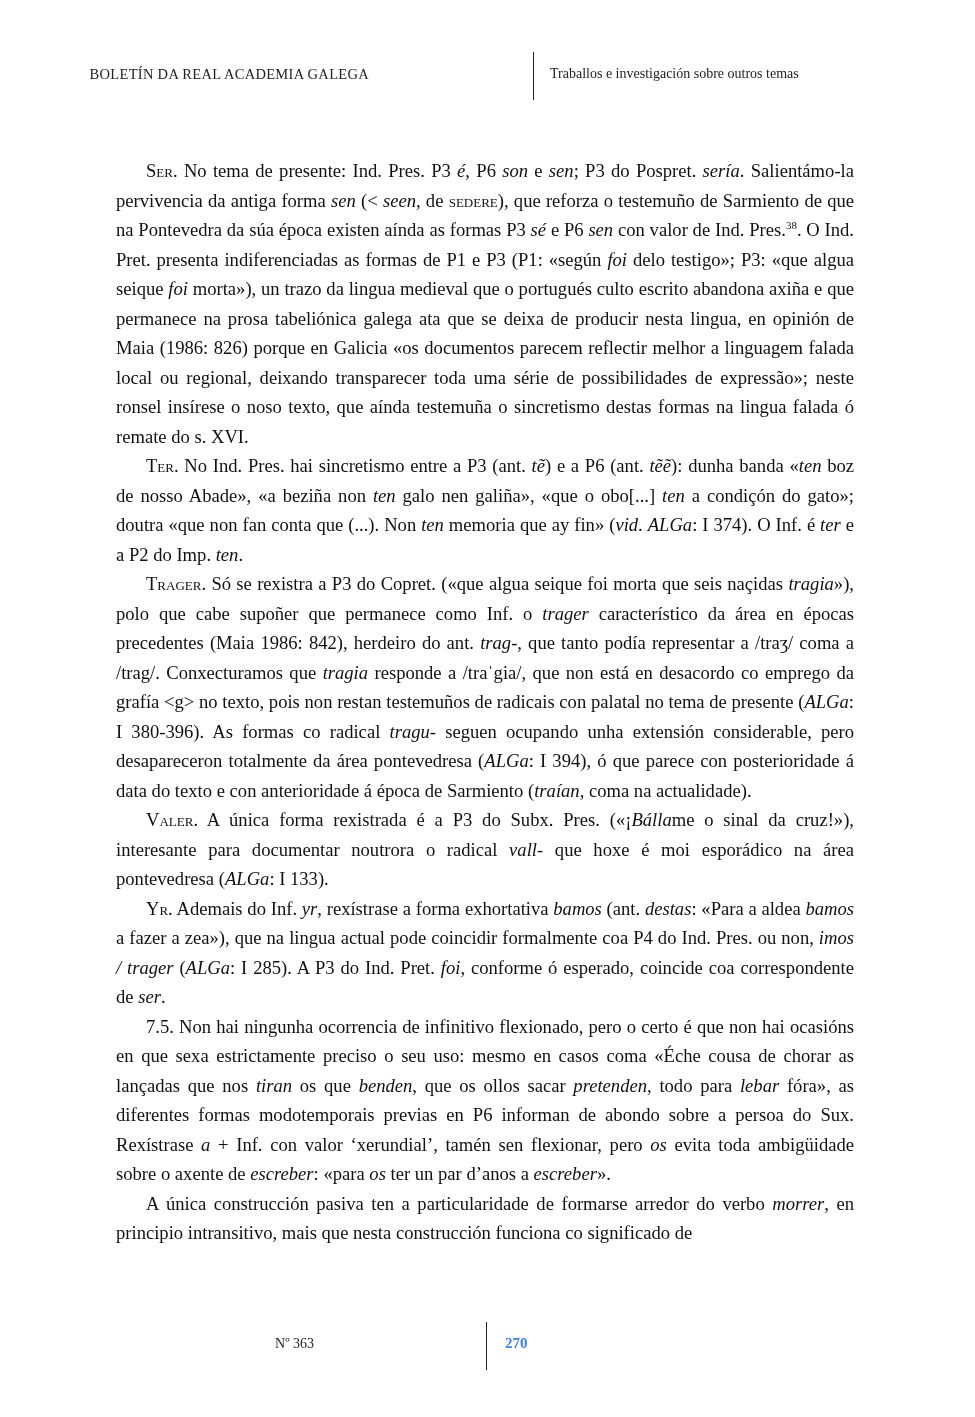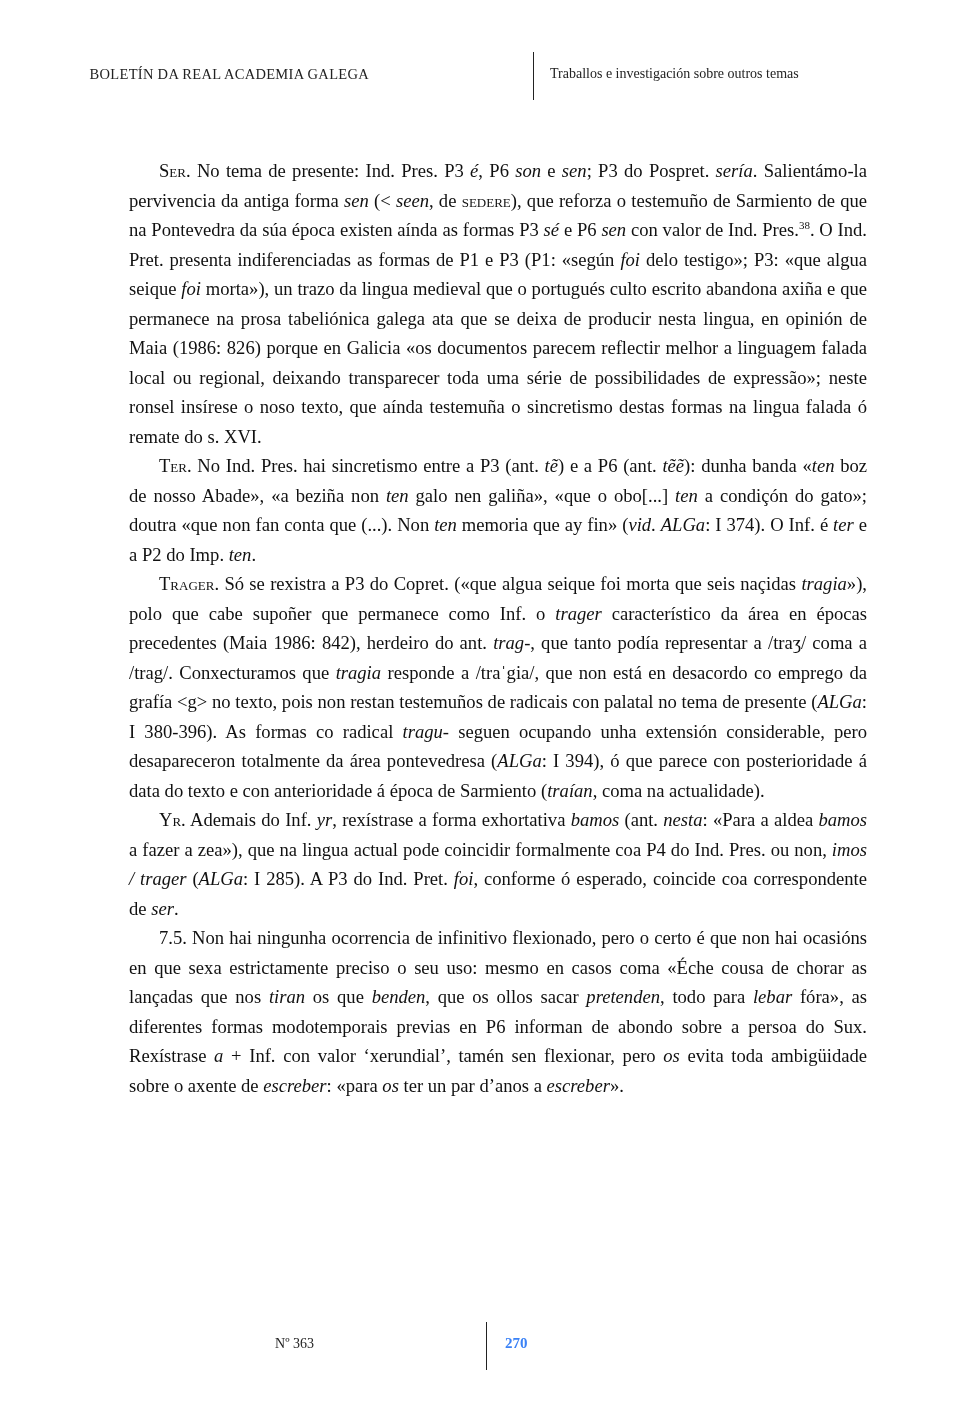--- a/index.html
+++ b/index.html
@@ -17,21 +17,20 @@
   .header .rule {
     position: absolute; left: 486px; top: 0; width: 1px; height: 48px; background: #222;
   }
   .header .right {
     position: absolute; left: 503px; top: 14px; font-size: 14px; color: #222; text-align: right;
   }
   .body {
     position: absolute; left: 116px; top: 156px; width: 738px;
     font-size: 18.6px; line-height: 29.5px; text-align: justify;
     hyphens: manual;
-    margin-left: 13px;
   }
   .body p { margin: 0; text-indent: 30px; }
   .sc { font-variant: small-caps; }
   .sup { font-size: 11px; vertical-align: super; line-height: 0; }
   .footer {
     position: absolute; top: 1322px; left: 0; width: 819px; height: 48px;
   }
   .footer .left {
     position: absolute; right: 505px; top: 14px; font-size: 14px; color: #222;
   }
@@ -48,21 +47,23 @@
 <div class="header">
   <span class="left">BOLETÍN DA REAL ACADEMIA GALEGA</span>
   <span class="rule"></span>
   <span class="right">Traballos e investigación sobre outros temas</span>
 </div>
 
 <div class="body" id="body-text">
     <p><span class="sc">Ser</span>. No tema de presente: Ind. Pres. P3 <i>é</i>, P6 <i>son</i> e <i>sen</i>; P3 do Pospret. <i>sería</i>. Salientámo-la pervivencia da antiga forma <i>sen</i> (&lt; <i>seen</i>, de <span class="sc">sedere</span>), que reforza o testemuño de Sarmiento de que na Pontevedra da súa época existen aínda as formas P3 <i>sé</i> e P6 <i>sen</i> con valor de Ind. Pres.<span class="sup">38</span>. O Ind. Pret. presenta indiferenciadas as formas de P1 e P3 (P1: «según <i>foi</i> delo testigo»; P3: «que algua seique <i>foi</i> morta»), un trazo da lingua medieval que o portugués culto escrito abandona axiña e que permanece na prosa tabeliónica galega ata que se deixa de producir nesta lingua, en opinión de Maia (1986: 826) porque en Galicia «os documentos parecem reflectir melhor a linguagem falada local ou regional, deixando transparecer toda uma série de possibilidades de expressão»; neste ronsel insírese o noso texto, que aínda testemuña o sincretismo destas formas na lingua falada ó remate do s. XVI.</p>
     <p><span class="sc">Ter</span>. No Ind. Pres. hai sincretismo entre a P3 (ant. <i>tẽ</i>) e a P6 (ant. <i>tẽẽ</i>): dunha banda «<i>ten</i> boz de nosso Abade», «a beziña non <i>ten</i> galo nen galiña», «que o obo[...] <i>ten</i> a condiçón do gato»; doutra «que non fan conta que (...). Non <i>ten</i> memoria que ay fin» (<i>vid</i>. <i>ALGa</i>: I 374). O Inf. é <i>ter</i> e a P2 do Imp. <i>ten</i>.</p>
     <p><span class="sc">Trager</span>. Só se rexistra a P3 do Copret. («que algua seique foi morta que seis naçidas <i>tragia</i>»), polo que cabe supoñer que permanece como Inf. o <i>trager</i> característico da área en épocas precedentes (Maia 1986: 842), herdeiro do ant. <i>trag-</i>, que tanto podía representar a /traʒ/ coma a /trag/. Conxecturamos que <i>tragia</i> responde a /traˈgia/, que non está en desacordo co emprego da grafía &lt;g&gt; no texto, pois non restan testemuños de radicais con palatal no tema de presente (<i>ALGa</i>: I 380-396). As formas co radical <i>tragu-</i> seguen ocupando unha extensión considerable, pero desapareceron totalmente da área pontevedresa (<i>ALGa</i>: I 394), ó que parece con posterioridade á data do texto e con anterioridade á época de Sarmiento (<i>traían</i>, coma na actualidade).</p>
-    <p><span class="sc">Yr</span>. Ademais do Inf. <i>yr</i>, rexístrase a forma exhortativa <i>bamos</i> (ant. <i>nesta</i>: «Para a aldea <i>bamos</i> a fazer a zea»), que na lingua actual pode coincidir formalmente coa P4 do Ind. Pres. ou non, <i>imos / trager</i> (<i>ALGa</i>: I 285). A P3 do Ind. Pret. <i>foi</i>, conforme ó esperado, coincide coa correspondente de <i>ser</i>.</p>
+    <p><span class="sc">Valer</span>. A única forma rexistrada é a P3 do Subx. Pres. («¡<i>Bálla</i>me o sinal da cruz!»), interesante para documentar noutrora o radical <i>vall-</i> que hoxe é moi esporádico na área pontevedresa (<i>ALGa</i>: I 133).</p>
+    <p><span class="sc">Yr</span>. Ademais do Inf. <i>yr</i>, rexístrase a forma exhortativa <i>bamos</i> (ant. <i>destas</i>: «Para a aldea <i>bamos</i> a fazer a zea»), que na lingua actual pode coincidir formalmente coa P4 do Ind. Pres. ou non, <i>imos / trager</i> (<i>ALGa</i>: I 285). A P3 do Ind. Pret. <i>foi</i>, conforme ó esperado, coincide coa correspondente de <i>ser</i>.</p>
     <p>7.5. Non hai ningunha ocorrencia de infinitivo flexionado, pero o certo é que non hai ocasións en que sexa estrictamente preciso o seu uso: mesmo en casos coma «Éche cousa de chorar as lançadas que nos <i>tiran</i> os que <i>benden</i>, que os ollos sacar <i>pretenden</i>, todo para <i>lebar</i> fóra», as diferentes formas modotemporais previas en P6 informan de abondo sobre a persoa do Sux. Rexístrase <i>a</i> + Inf. con valor ‘xerundial’, tamén sen flexionar, pero <i>os</i> evita toda ambigüidade sobre o axente de <i>escreber</i>: «para <i>os</i> ter un par d’anos a <i>escreber</i>».</p>
+    <p>A única construcción pasiva ten a particularidade de formarse arredor do verbo <i>morrer</i>, en principio intransitivo, mais que nesta construcción funciona co significado de</p>
   </div>
 
 <div class="footer">
   <span class="left">Nº 363</span>
   <span class="rule"></span>
   <span class="right">270</span>
 </div>
 
 </body></html>

